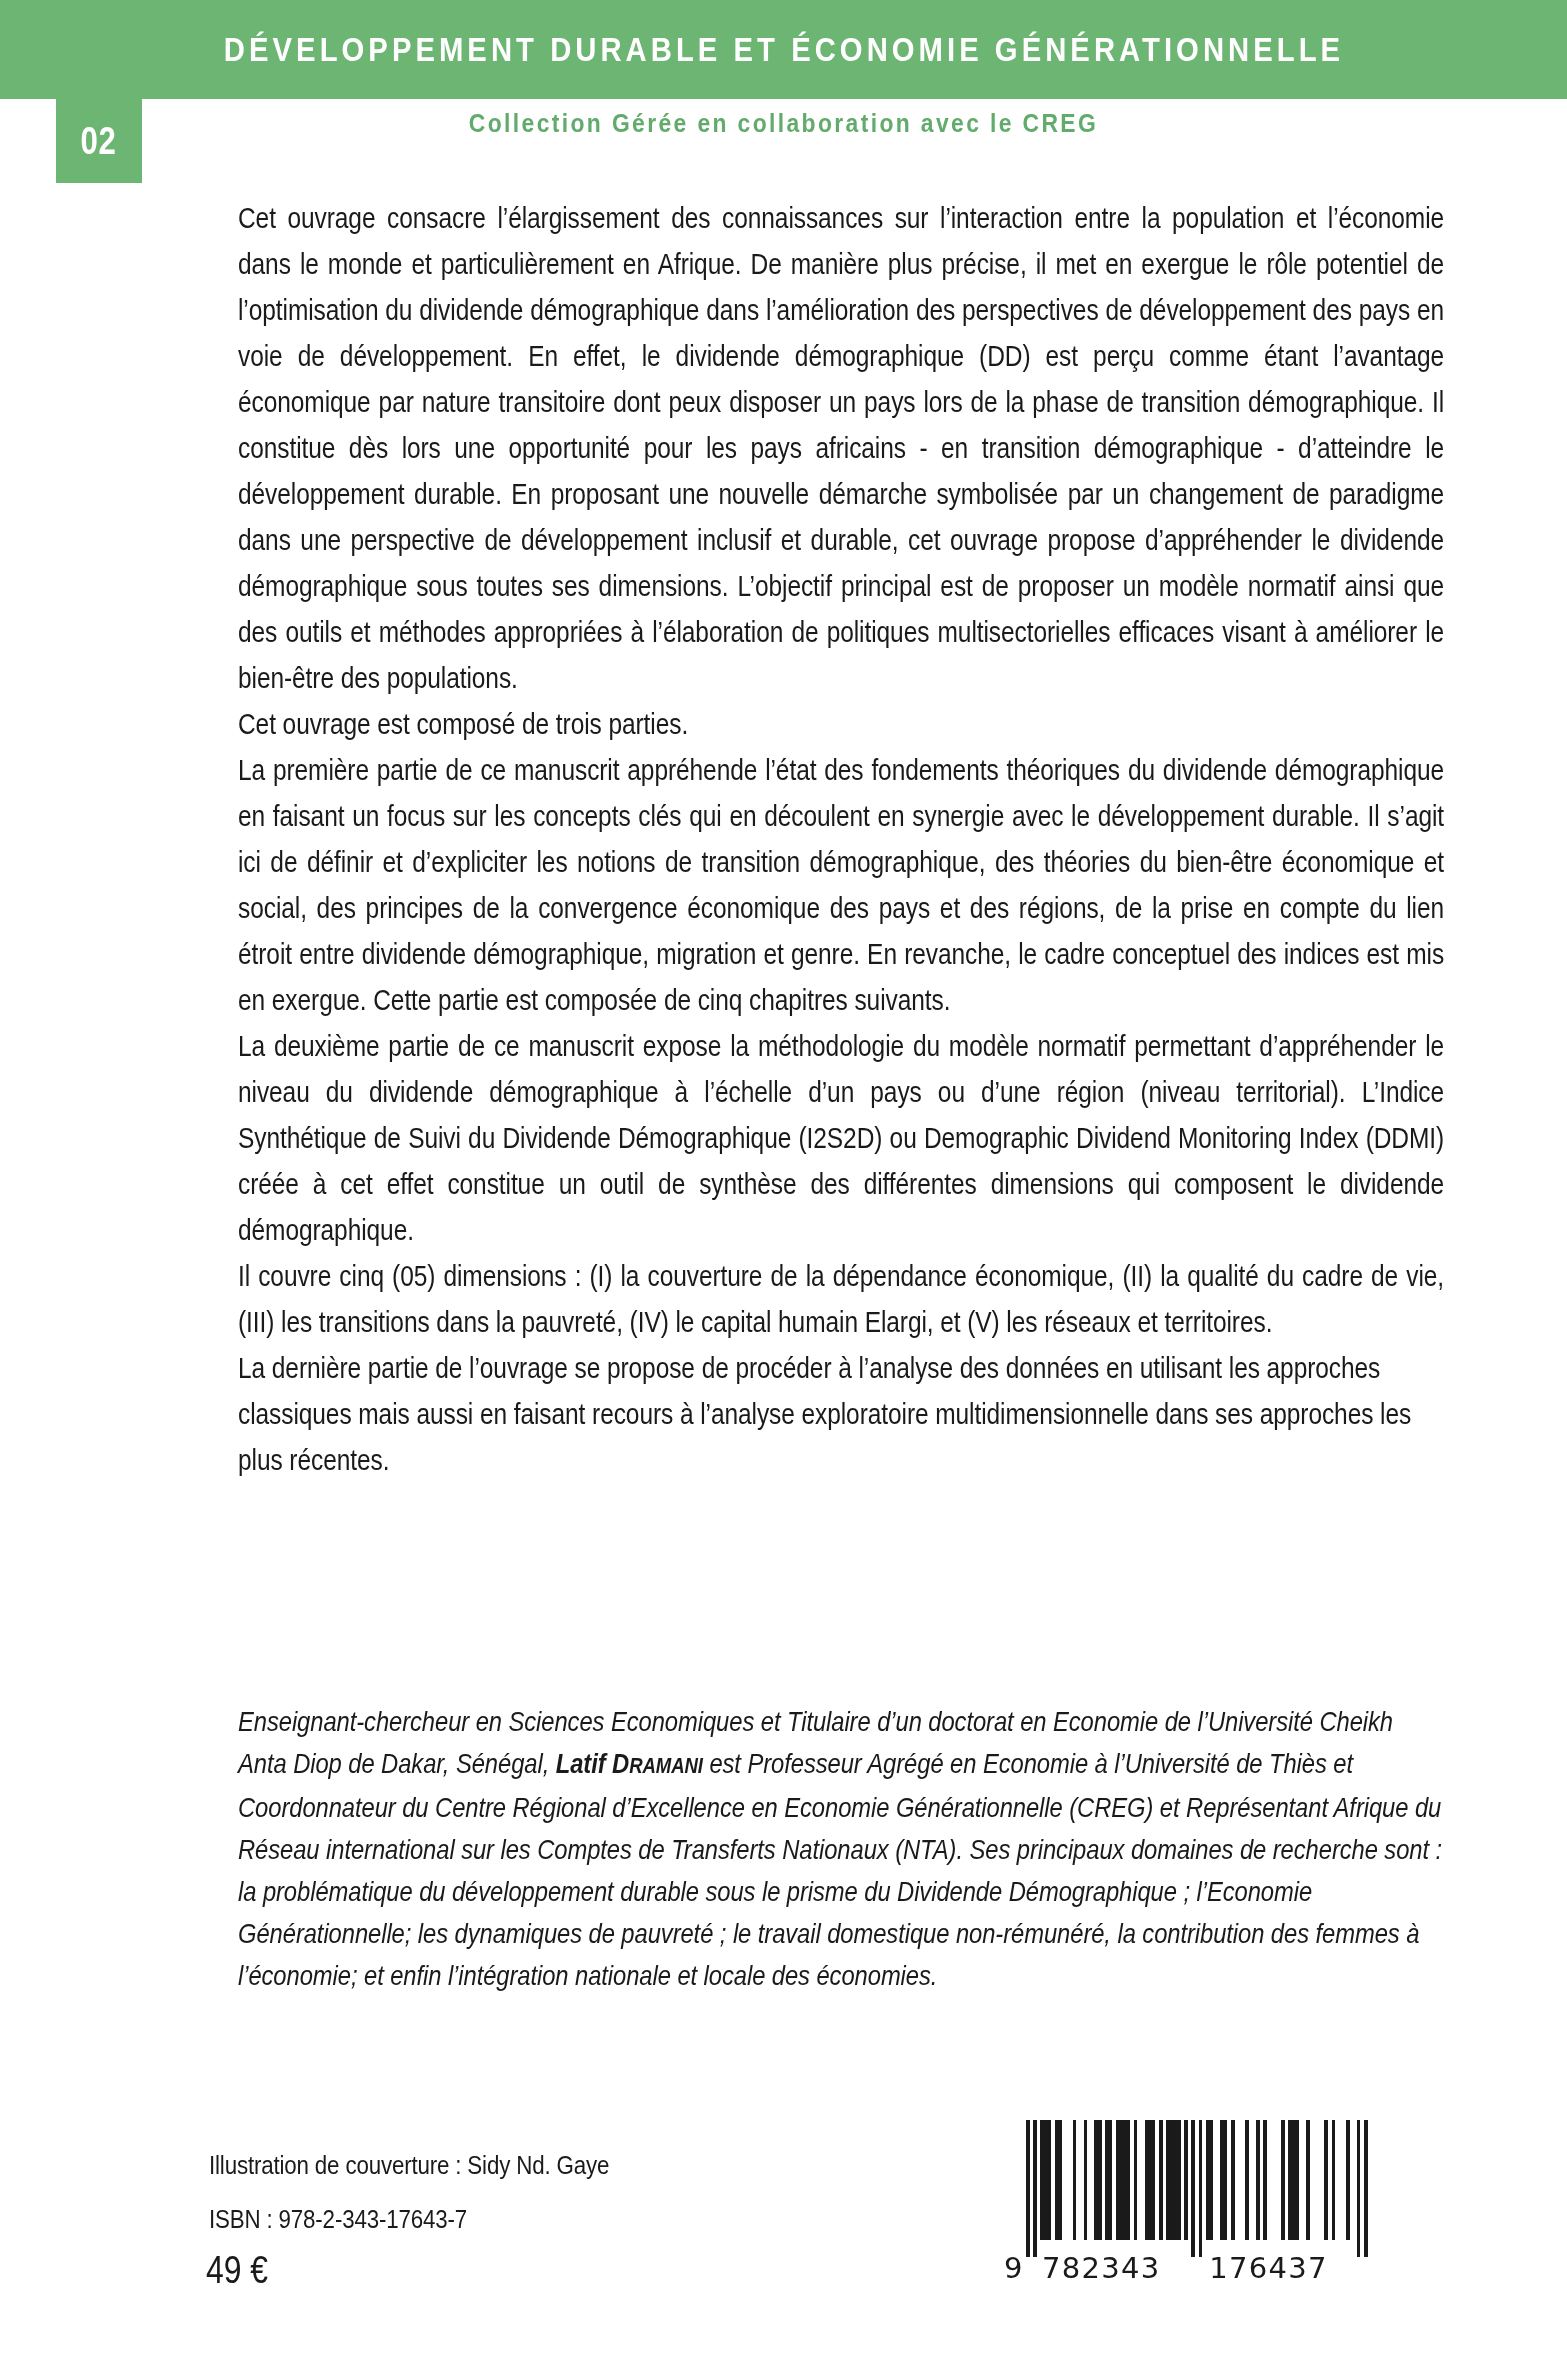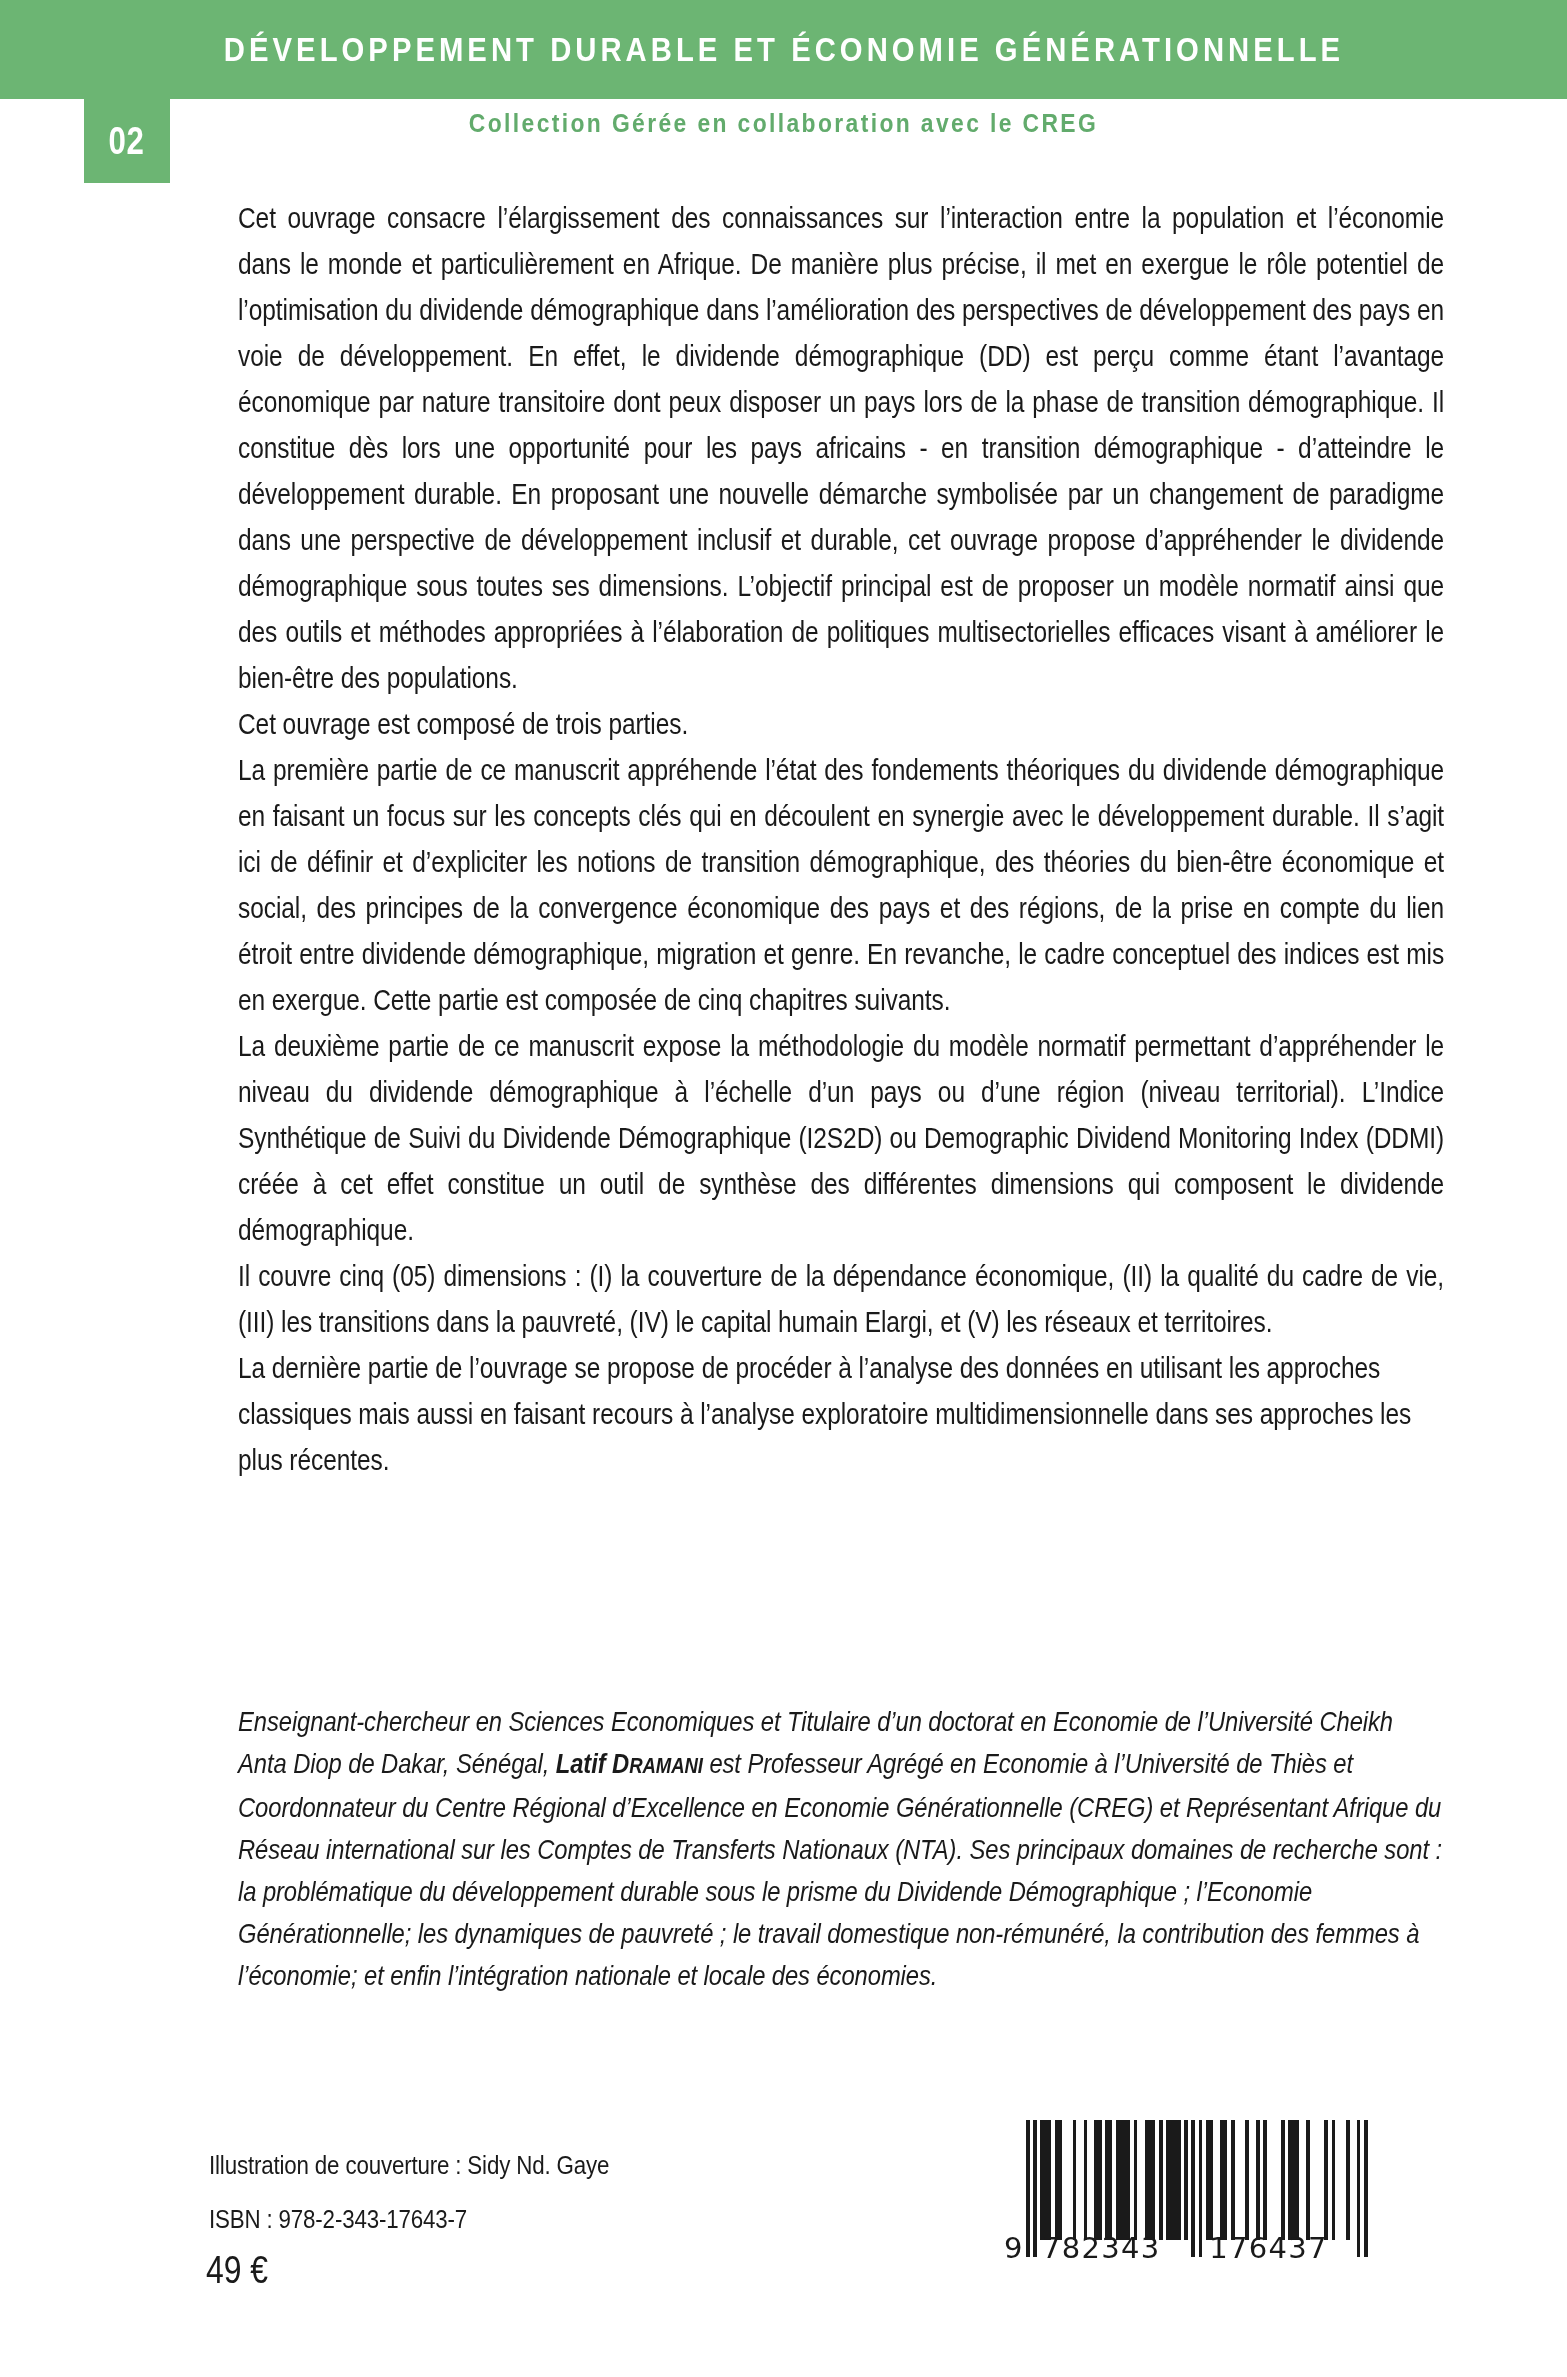--- a/index.html
+++ b/index.html
@@ -45,21 +45,20 @@
   #issue-badge {
     position: absolute;
     left: 56px;
     top: 99px;
     width: 86px;
     height: 84px;
     background: #6cb573;
     display: flex;
     align-items: center;
     justify-content: center;
-    margin-left: 28px;
   }
   #issue-badge-label {
     color: #ffffff;
     font-size: 39px;
     font-weight: 700;
     letter-spacing: 0.9px;
     transform: scaleX(0.80);
   }
   #collection-line {
     position: absolute;
@@ -188,21 +187,21 @@
     top: 111px;
     width: 363px;
     font-family: "DejaVu Sans", sans-serif;
     font-size: 29px;
     letter-spacing: 1.3px;
     color: #1a1a1a;
     white-space: nowrap;
   }
   #barcode-digits .d-lead { display: inline-block; width: 38px; }
   #barcode-digits .d-left { display: inline-block; width: 151px; }
-  #barcode-digits .d-right { display: inline-block; width: 151px; text-align: center; }
+  #barcode-digits .d-right { display: inline-block; width: 151px; text-align: center; margin-top: 20px; }
 </style>
 </head>
 <body>
 
 <div id="header-band"></div>
 
 <div id="series-title">DÉVELOPPEMENT DURABLE ET ÉCONOMIE GÉNÉRATIONNELLE</div>
 
 <div id="issue-badge">
   <span id="issue-badge-label">02</span>

